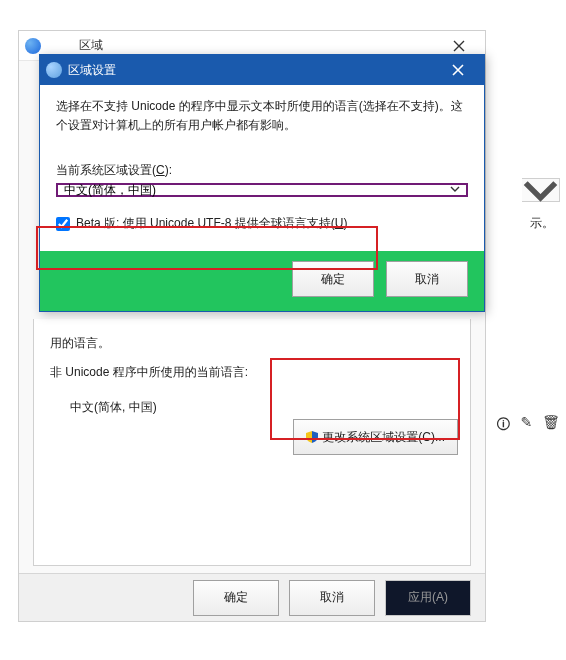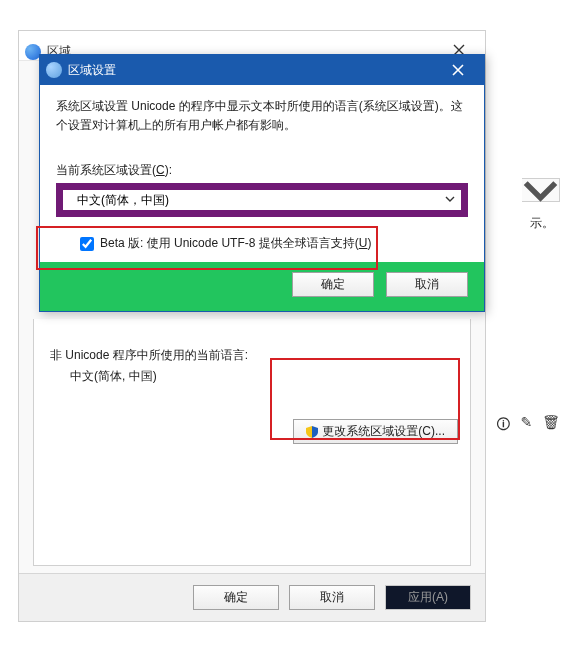--- a/index.html
+++ b/index.html
@@ -10,23 +10,24 @@
     top: 30px; left: 18px;
     width: 468px; height: 592px;
     background: #f9f9f9;
     border: 1px solid #cfcfcf;
     display: flex;
     flex-direction: column;
   }
   .parent-titlebar {
     height: 30px;
     background: #ffffff;
-    display: flex; align-items: flex-end;
+    display: flex; align-items: center;
     padding: 0 6px;
     border-bottom: 1px solid #e8e8e8;
+    gap: 32px;
   }
   .globe-icon {
     width: 16px; height: 16px; border-radius: 50%;
     background: radial-gradient(circle at 30% 30%, #6db3f2, #1e69de);
     margin-right: 6px;
   }
   .parent-title { flex: 1; color: #333; }
   .parent-close { width: 40px; height: 20px; display:flex; align-items:center; justify-content:center; color:#333; cursor:pointer; }
   .parent-close svg { width:12px; height:12px; }
 
@@ -37,27 +38,27 @@
   .tabbed-area {
     position: absolute;
     top: 258px; left: 14px; right: 14px; bottom: 55px;
     border: 1px solid #d0d0d0;
     border-top: none;
     background: #ffffff;
     padding: 16px;
   }
   .section-line1 { color:#222; }
   .section-line2 { margin-top: 12px; color:#222; }
-  .current-lang { margin: 4px 0 0 20px; color:#222; }
+  .current-lang { margin: 18px 0 0 20px; color:#222; }
   .change-locale-wrap {
     position:absolute; top: 100px; right:12px;
     display:flex; align-items:center;
   }
   .win-button {
-    min-width: 80px; height: 25px;
+    min-width: 80px; height: 36px;
     background: linear-gradient(#fdfdfd,#ececec);
     border: 1px solid #a0a0a0;
     color:#222; cursor:pointer;
     padding: 0 12px;
     display:inline-flex; align-items:center; justify-content:center;
     gap:4px;
   }
   .disabled-btn { color:#9a9a9a; border-color:#c8c8c8; background:#0f172a; cursor:default; }
   .shield { width:12px; height:12px; }
   .shield path.b { fill:#1e5fbf; }
@@ -116,33 +117,32 @@
   .dlg-body {
     flex:1;
     padding:12px 16px 10px 16px;
     display:flex; flex-direction:column;
     background:#ffffff;
   }
   .desc { color:#222; line-height:1.6; }
   .label { margin-top:27px; color:#222; }
   .combo {
     margin-top:4px;
-    width:100%; height:34px;
-    border:7px solid #701a75;
+    width:100%; height:14px;
+    border:2px solid #701a75;
     background:#ffffff;
     display:flex; align-items:center; justify-content:space-between;
-    padding:0 6px 0 14px;
+    padding:0 6px 0 6px;
     cursor:pointer;
   }
   .combo-caret svg{ width:10px;height:10px; }
   .checkbox-row {
     margin-top:18px;
     display:flex; align-items:center; gap:6px;
     color:#222;
-    margin-left:24px;
   }
   .checkbox-row input { width:14px; height:14px; cursor:pointer; }
   .dlg-footer {
     display:flex; justify-content:flex-end; gap:12px;
     padding:10px 16px 14px 16px;
   }
   .dlg-footer .win-button { min-width:82px; }
 
   
   .anno {
@@ -176,20 +176,21 @@
     <div class="globe-icon"></div>
     <div class="parent-title">区域</div>
     <div class="parent-close">
       <svg viewBox="0 0 12 12">
           <path d="M1 1 L11 11 M11 1 L1 11" stroke="#333" stroke-width="1.4"></path>
         </svg>
     </div>
   </div>
   <div class="parent-body">
     <div class="tabbed-area">
+      <div class="section-line1">用的语言。</div>
       <div class="section-line2">非 Unicode 程序中所使用的当前语言:</div>
       <div class="current-lang">中文(简体, 中国)</div>
       <div class="change-locale-wrap">
         <button class="win-button">
           <svg class="shield" viewBox="0 0 12 12">
             <path class="b" d="M6 0 L12 2 V6 C12 9 9 11 6 12 V0 Z"></path>
             <path class="y" d="M6 0 L0 2 V6 C0 9 3 11 6 12 V0 Z"></path>
           </svg>
           <span>更改系统区域设置(C)...</span>
         </button>
@@ -207,21 +208,21 @@
   <div class="dlg-titlebar">
     <div class="globe-icon"></div>
     <div class="dlg-title">区域设置</div>
     <div class="dlg-close">
       <svg viewBox="0 0 12 12">
           <path d="M1 1 L11 11 M11 1 L1 11" stroke="#ffffff" stroke-width="1.6"></path>
         </svg>
     </div>
   </div>
   <div class="dlg-body">
-    <div class="desc">系统区域设置 Unicode 的程序中显示文本时所使用的语言(系统区域设置)。这个设置对计算机上的所有用户帐户都有影响。</div>
+    <div class="desc">选择在不支持 Unicode 的程序中显示文本时所使用的语言(选择在不支持)。这个设置对计算机上的所有用户帐户都有影响。</div>
     <div class="label">当前系统区域设置(<u>C</u>):</div>
     <div class="combo">
       <span>中文(简体，中国)</span>
       <span class="combo-caret">
         <svg viewBox="0 0 10 10">
             <path d="M1 3 L5 7 L9 3" fill="none" stroke="#333" stroke-width="1.4"></path>
           </svg>
       </span>
     </div>
     <label class="checkbox-row">

